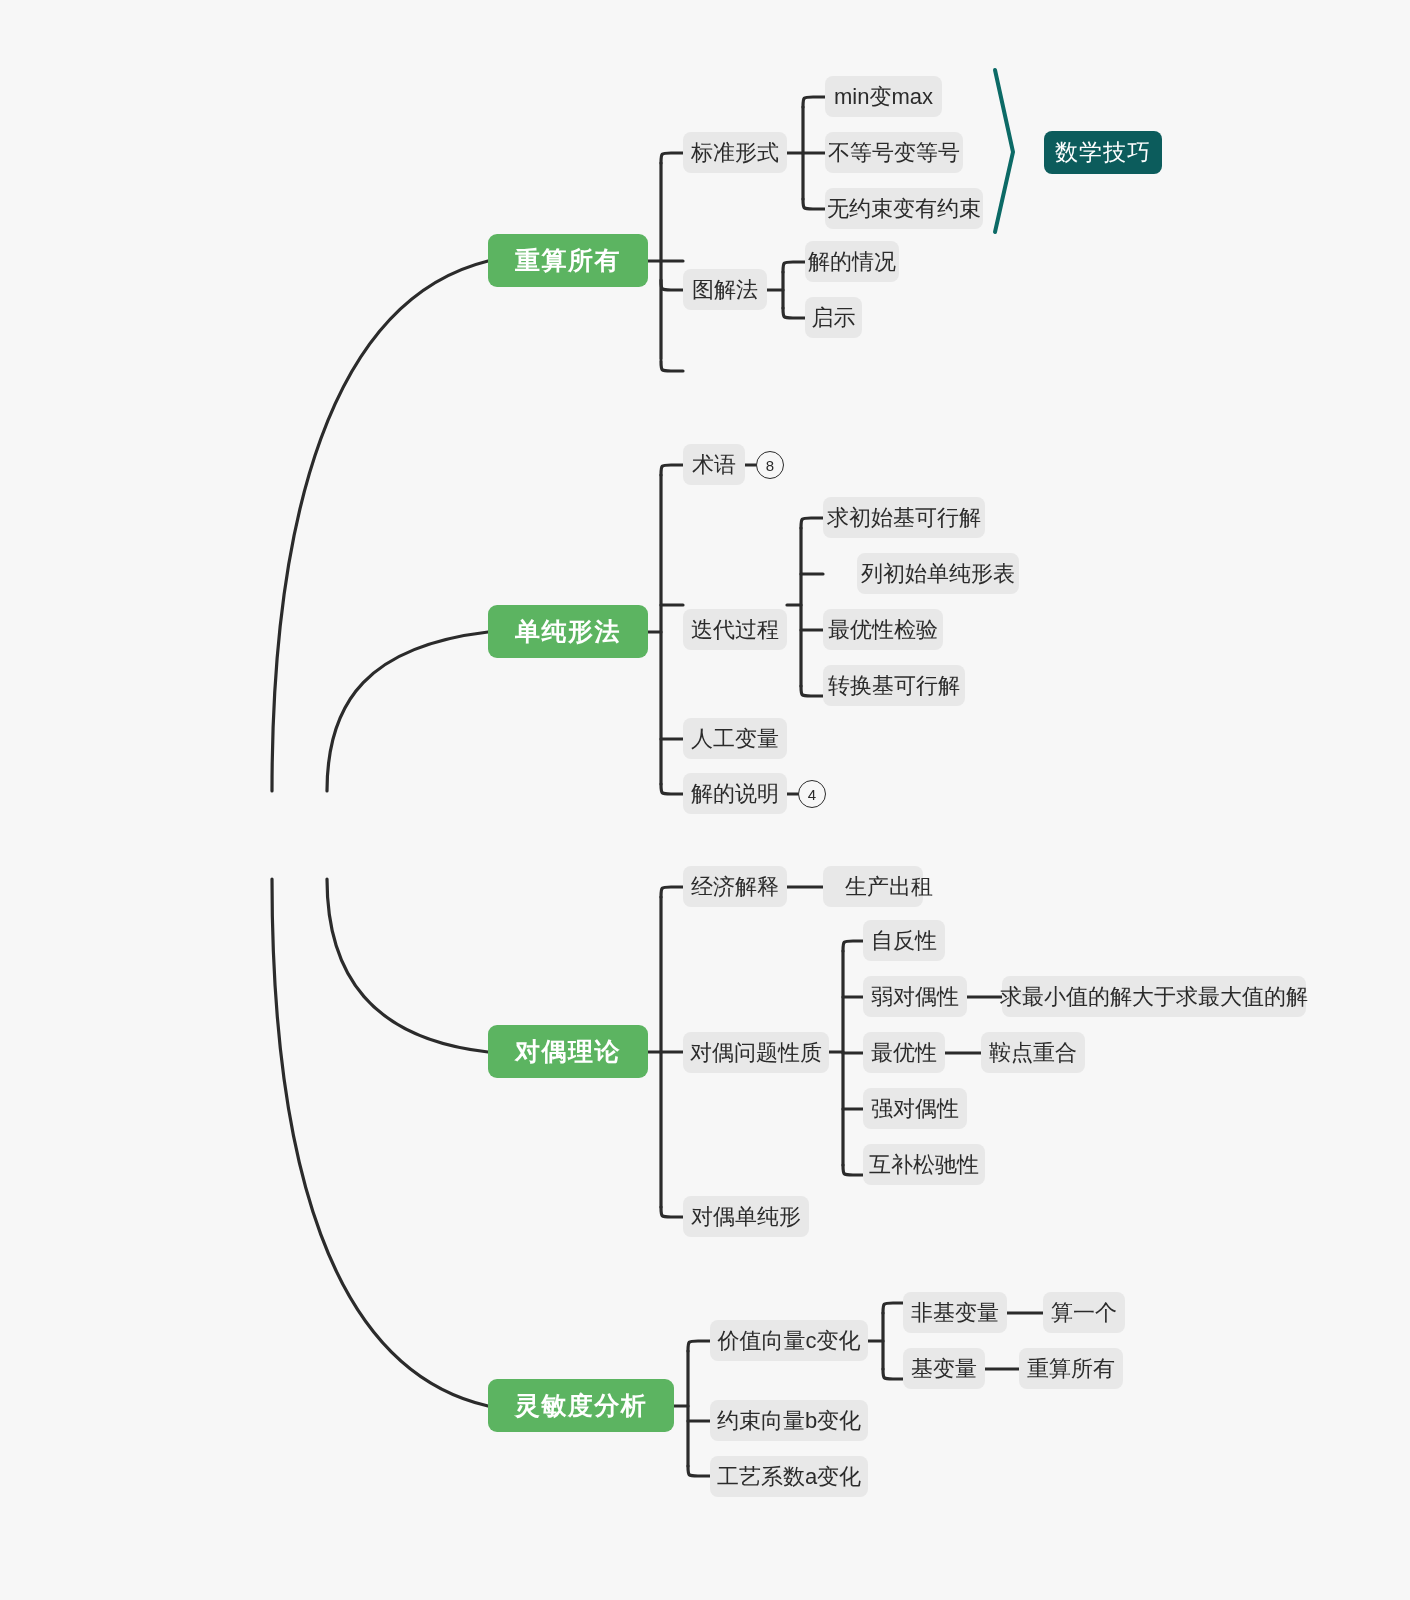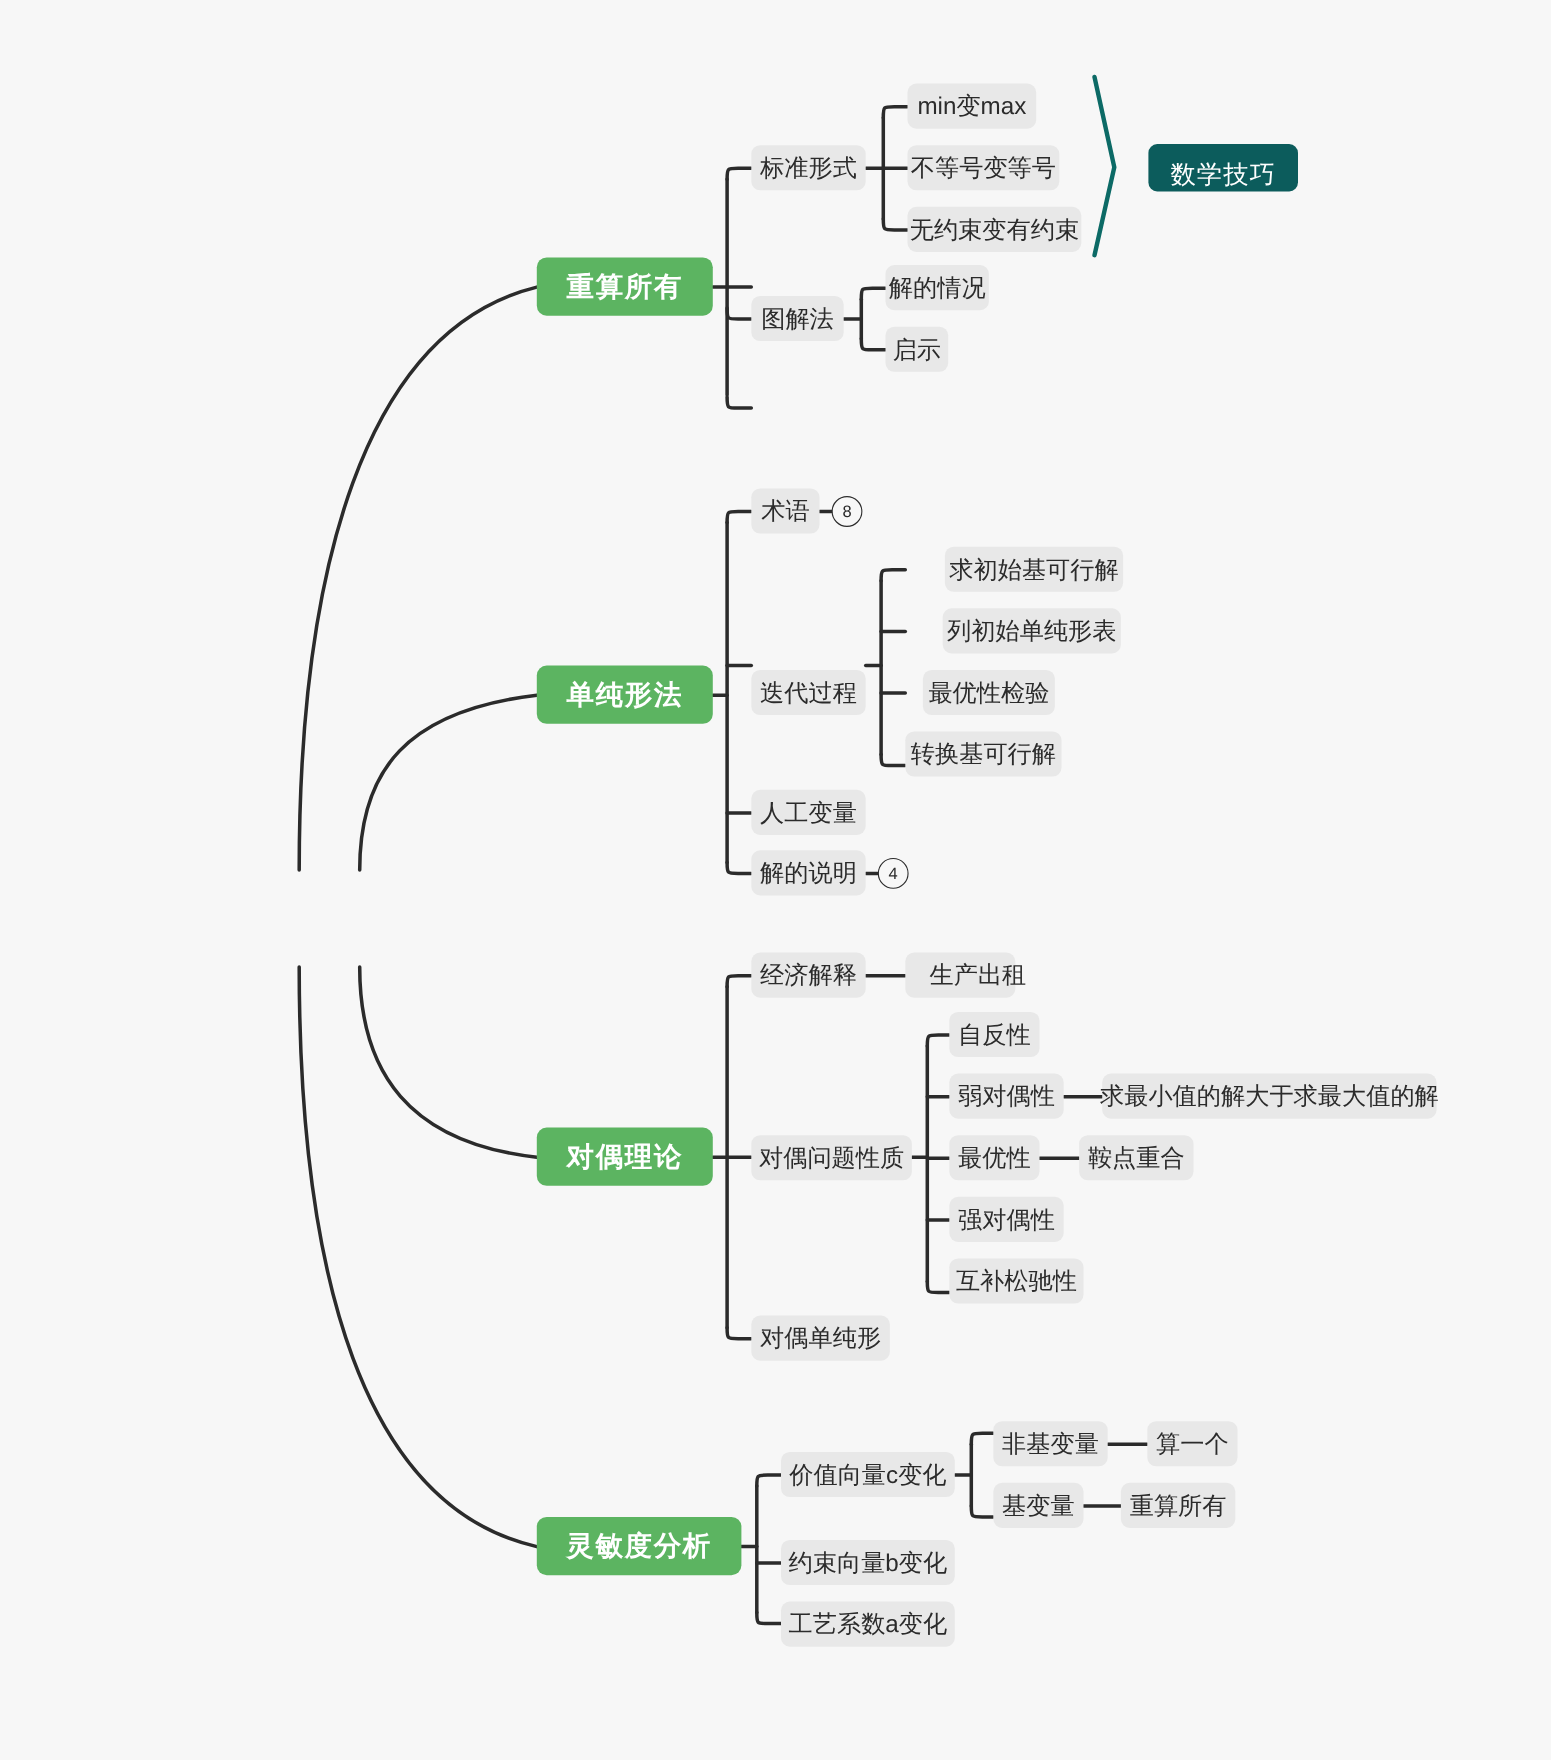--- a/index.html
+++ b/index.html
@@ -173,21 +173,21 @@
   <div class="node branch" style="left:488px;top:605px;width:160px;height:53px;">
     <span>单纯形法</span>
   </div>
   <div class="node branch" style="left:488px;top:1025px;width:160px;height:53px;">
     <span>对偶理论</span>
   </div>
   <div class="node branch" style="left:488px;top:1379px;width:186px;height:53px;">
     <span>灵敏度分析</span>
   </div>
 
-  <div class="node tag" style="left:1044px;top:131px;width:136px;height:43px;align-items:flex-end;">
+  <div class="node tag" style="left:1044px;top:131px;width:118px;height:43px;">
     <span>数学技巧</span>
   </div>
 
   <div class="node leaf" style="left:683px;top:132px;width:104px;height:41px;">
     <span>标准形式</span>
   </div>
   <div class="node leaf" style="left:825px;top:76px;width:117px;height:41px;">
     <span>min变max</span>
   </div>
   <div class="node leaf" style="left:825px;top:132px;width:138px;height:41px;">
@@ -209,27 +209,27 @@
   <div class="node leaf" style="left:683px;top:444px;width:62px;height:41px;">
     <span>术语</span>
   </div>
   <div class="badge" style="left:756px;top:451px;">
     <span>8</span>
   </div>
 
   <div class="node leaf" style="left:683px;top:584px;width:104px;height:41px;margin-top:25px;">
     <span>迭代过程</span>
   </div>
-  <div class="node leaf" style="left:823px;top:497px;width:162px;height:41px;margin-left:36px;">
+  <div class="node leaf" style="left:823px;top:497px;width:162px;height:41px;">
     <span>求初始基可行解</span>
   </div>
   <div class="node leaf" style="left:823px;top:553px;width:162px;height:41px;margin-left:34px;">
     <span>列初始单纯形表</span>
   </div>
-  <div class="node leaf" style="left:823px;top:609px;width:120px;height:41px;margin-left:16px;">
+  <div class="node leaf" style="left:823px;top:609px;width:120px;height:41px;">
     <span>最优性检验</span>
   </div>
   <div class="node leaf" style="left:823px;top:665px;width:142px;height:41px;">
     <span>转换基可行解</span>
   </div>
   <div class="node leaf" style="left:683px;top:718px;width:104px;height:41px;">
     <span>人工变量</span>
   </div>
   <div class="node leaf" style="left:683px;top:773px;width:104px;height:41px;">
     <span>解的说明</span>

